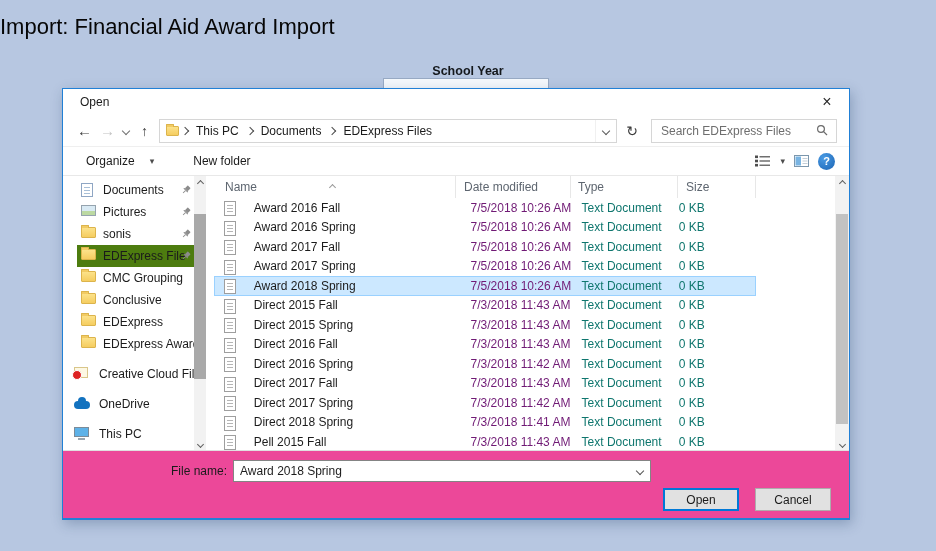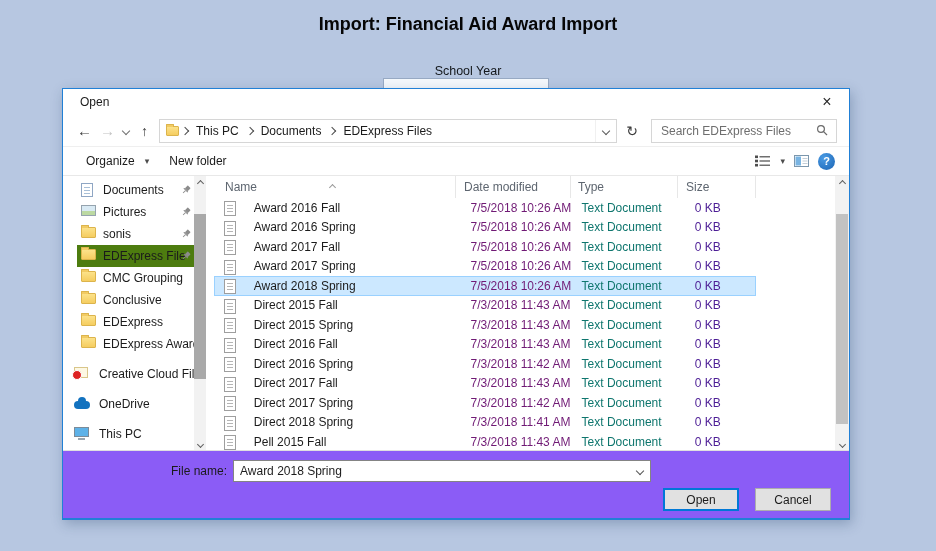--- a/index.html
+++ b/index.html
@@ -1,21 +1,21 @@
 <!DOCTYPE html>
 <html><head>
 <meta charset="utf-8">
 <style>
   html,body{margin:0;padding:0}
   body{width:936px;height:551px;position:relative;overflow:hidden;
        background:#b7c7e1;font-family:"Liberation Sans",sans-serif;cursor:default;
        -webkit-font-smoothing:antialiased}
-  .page-title{text-align:center;padding-top:14px;font-size:18px;font-weight:bold;color:#060606}
+  .page-title{padding-top:14px;font-size:22px;font-weight:normal;color:#060606}
   .school-year{position:absolute;top:64px;left:0;right:0;text-align:center;
-       font-size:12.5px;font-weight:normal;color:#14181c}
+       font-size:12.5px;font-weight:bold;color:#14181c}
   .bg-select{position:absolute;left:383px;top:78px;width:166px;height:22px;
        background:#f4f8fc;border:1px solid #98aac4;box-sizing:border-box}
 
   
   .dialog{position:absolute;left:62px;top:88px;width:788px;height:432px;background:#fff;
        border:1px solid #2180d6;border-bottom-width:2px;box-sizing:border-box;
        box-shadow:2px 4px 12px rgba(25,55,95,.28);font-size:12px;color:#1c1c1c}
   .titlebar{height:26px;display:flex;align-items:center;padding-left:17px}
   .close-btn{margin-left:auto;width:44px;height:26px;display:flex;align-items:center;
        justify-content:center;font-size:16px;color:#2b2b2b;font-weight:400}
@@ -36,23 +36,23 @@
   .addr-chev{margin-left:auto;width:20px;height:100%;display:flex;align-items:center;
        justify-content:center;color:#5a5a5a;border-left:1px solid #f0f0f0}
   .refresh-btn{width:24px;height:24px;display:flex;align-items:center;justify-content:center;
        font-size:14px;color:#3a3a3a;margin-left:3px}
   .searchbox{margin-left:7px;flex:1;height:24px;border:1px solid #d6d6d6;display:flex;
        align-items:center;padding:0 7px 0 9px;box-sizing:border-box}
   .searchbox .ph{flex:1;color:#6e6e6e}
 
   .toolbar{height:29px;display:flex;align-items:center;padding:0 14px 0 23px;
        border-bottom:1px solid #e8e8e8;box-sizing:border-box}
-  .organize{display:flex;align-items:center;gap:10px;color:#1b1b1b}
+  .organize{display:flex;align-items:center;gap:15px;color:#1b1b1b}
   .org-arrow{font-size:9px;color:#4c4c4c}
-  .newfolder{margin-left:20px;color:#1b1b1b}
+  .newfolder{margin-left:39px;color:#1b1b1b}
   .tb-right{margin-left:auto;display:flex;align-items:center;gap:9px}
   .views-caret{font-size:9px;color:#4c4c4c}
   .help{width:17px;height:17px;border-radius:50%;color:#fff;font-weight:bold;font-size:11px;
        display:flex;align-items:center;justify-content:center;
        background:radial-gradient(circle at 35% 30%, #4a9be4, #1b64b4)}
 
   
   .main{display:flex;height:275px;position:relative}
   .sidebar{width:131px;padding-top:3px;box-sizing:border-box}
   .side-item{height:22px;margin-left:14px;display:flex;align-items:center;position:relative;
@@ -77,27 +77,27 @@
   .w-type{width:107px;padding-left:7px}
   .w-size{width:78px;padding-left:8px}
   .sort-chev{position:absolute;top:3px;left:116px;color:#9a9a9a}
   .sort-chev .chev{width:4px;height:4px;border-width:1.2px}
   .file-row{height:19.5px;display:flex;align-items:center;position:relative;width:542px;
        box-sizing:border-box;border:1px solid transparent}
   .file-row.selected{background:#cce8ff;border-color:#9ad1ff}
   .c-name{width:242px;padding-left:27px;box-sizing:border-box;white-space:nowrap;color:#1c1c1c}
   .c-date{width:115px;padding-left:8px;box-sizing:border-box;color:#701a75}
   .c-type{width:107px;padding-left:7px;box-sizing:border-box;color:#0f766e}
-  .c-size{width:78px;padding-right:18px;box-sizing:border-box;text-align:center;color:#4c1d95}
+  .c-size{width:78px;padding-right:18px;box-sizing:border-box;text-align:left;color:#0f766e}
   .ficon{position:absolute;left:9px;top:1px}
   .list-sb{position:absolute;top:0;right:0;bottom:0;width:14px;background:#f2f2f2;color:#606060}
   .list-sb .thumb{position:absolute;left:1px;right:1px;top:38px;height:210px;background:#c2c2c2}
 
   
-  .footer{position:absolute;left:0;right:0;bottom:0;height:67px;background:#8b5cf6;
+  .footer{position:absolute;left:0;right:0;bottom:0;height:67px;background:#ec4899;
        border-top:1px solid #e0e0e0}
   .fn-label{position:absolute;left:0;top:13px;width:164px;text-align:right;color:#1b1b1b}
   .fn-combo{position:absolute;left:170px;top:9px;width:418px;height:22px;background:#fff;
        border:1px solid #848484;box-sizing:border-box;display:flex;align-items:center;padding-left:6px}
   .combo-chev{margin-left:auto;width:20px;display:flex;justify-content:center;color:#555}
   .ft-select{position:absolute;left:596px;top:9px;width:178px;height:22px;background:#fff;
        border:1px solid #848484;box-sizing:border-box;display:flex;align-items:center;padding-left:8px}
   .btn{position:absolute;top:37px;width:76px;height:23px;background:#e1e1e1;border:1px solid #adadad;
        display:flex;align-items:center;justify-content:center;box-sizing:border-box;color:#1b1b1b}
   .btn.open{left:600px;border:2px solid #0078d7}

